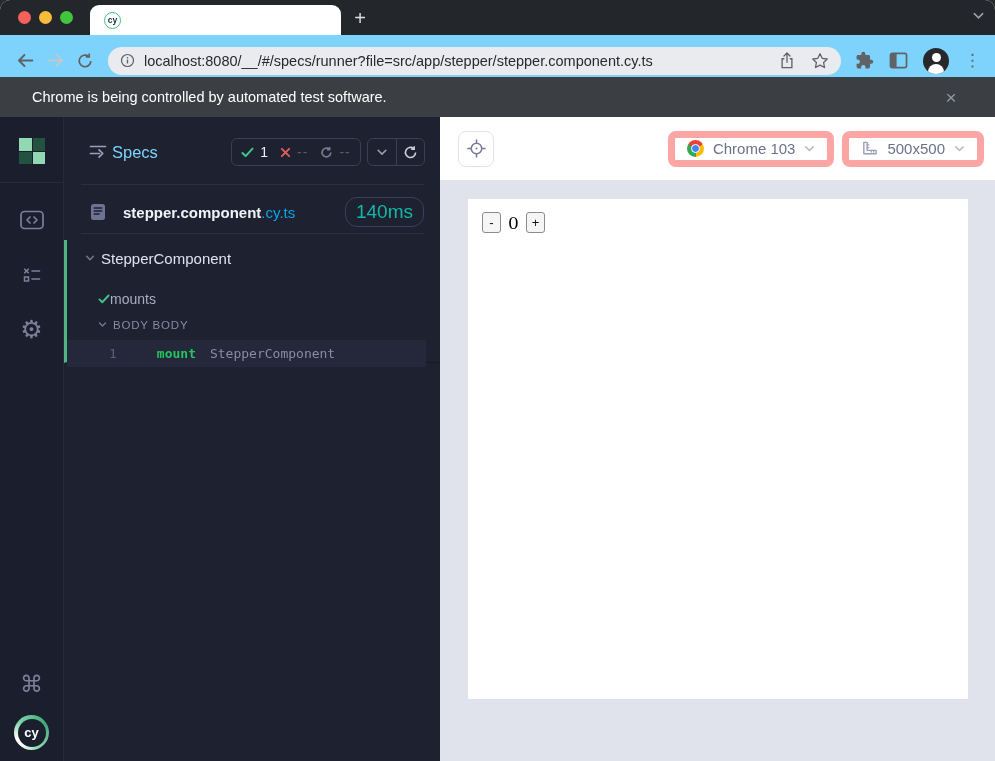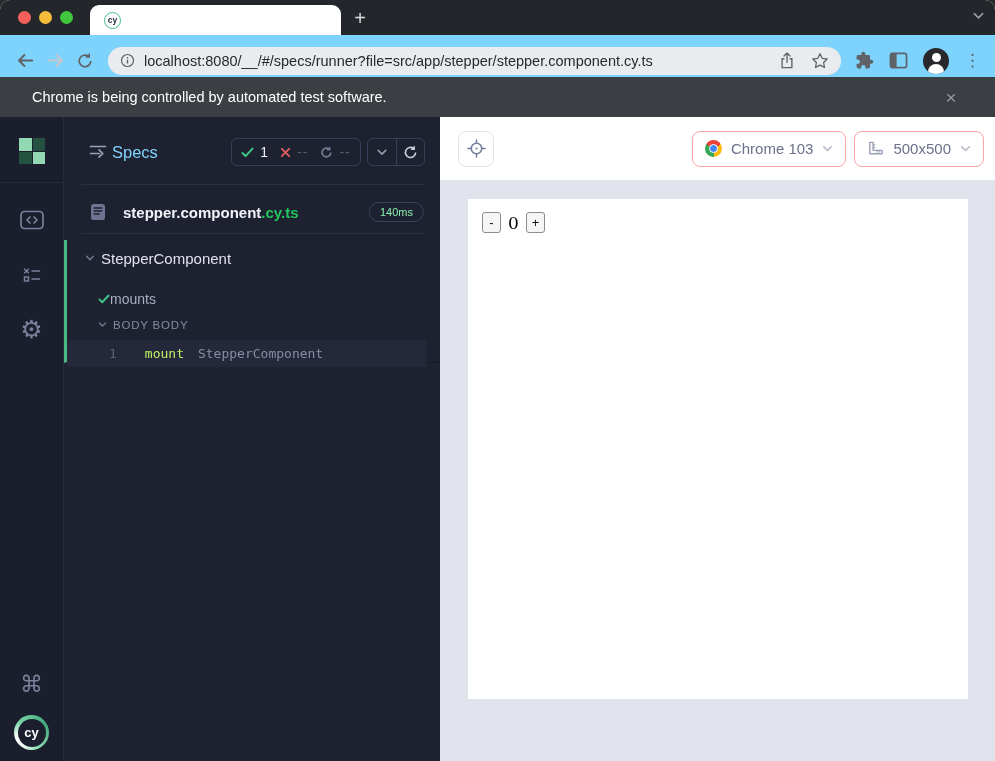--- a/index.html
+++ b/index.html
@@ -87,50 +87,50 @@
   .hdr-btns{position:absolute;left:303px;top:21px;width:58px;height:28px;
             border:1px solid #3a3f55;border-radius:6px;display:flex;}
   .hdr-btn{flex:1;display:flex;align-items:center;justify-content:center;color:#9ba0b5;}
   .hdr-btn + .hdr-btn{border-left:1px solid #3a3f55;color:#ccd0dd;}
   .r-divider{position:absolute;left:17px;right:16px;height:1px;background:#2b2f42;}
   .d1{top:67px;} .d2{top:116px;}
   .spec-row{position:absolute;left:17px;right:16px;top:79px;height:32px;display:flex;
             align-items:center;}
   .spec-file-icon{margin-left:9px;display:flex;color:#6d7390;}
   .spec-name{margin-left:17px;font-size:15px;font-weight:bold;color:#f1f3f9;white-space:nowrap;}
-  .spec-ext{font-weight:700;color:#22c55e;margin-top:34px;}
-  .badge{margin-left:auto;border:1px solid #3c415a;border-radius:12px;color:#86efac;
-         font-size:11px;padding:3px 10px;}
+  .spec-ext{font-weight:400;color:#0ea5e9;margin-top:34px;}
+  .badge{margin-left:auto;border:1px solid #3c415a;border-radius:12px;color:#14b8a6;
+         font-size:19px;padding:3px 10px;}
 
   .testblock{position:absolute;left:0;top:123px;width:100%;height:123px;
              border-left:3px solid #4cb782;border-bottom:1px solid #171a25;padding-top:6px;}
   .trow{display:flex;align-items:center;}
   .row-suite{height:24px;padding-left:18px;gap:6px;}
   .row-suite .label{font-size:15px;color:#e0e3ed;}
   .row-test{height:24px;padding-left:31px;gap:0;margin-top:17px;}
   .row-test .label{font-size:14px;color:#a8adc0;}
   .row-section{height:21px;padding-left:31px;gap:6px;margin-top:3px;}
   .row-section .label{font-size:11.5px;letter-spacing:.8px;color:#858ba2;}
   .row-cmd{height:27px;margin-top:5px;margin-right:14px;background:#24283a;
            font-family:"DejaVu Sans Mono",monospace;font-size:13px;padding-left:42px;}
   .cmd-num{color:#5b6176;}
-  .cmd-method{margin-left:28px;font-weight:normal;color:#bef264;}
+  .cmd-method{margin-left:40px;font-weight:bold;color:#22c55e;}
   .cmd-msg{margin-left:14px;color:#878da2;}
   .chev{color:#737992;display:flex;}
 
   
   .main{flex:1;background:#e0e3eb;position:relative;}
   .main-header{position:absolute;left:0;top:0;width:100%;height:64px;background:#fff;
                border-bottom:1px solid #e2e4ec;display:flex;align-items:center;
                padding:0 11px 0 18px;}
   .crosshair-btn{width:36px;height:36px;border:1px solid #e0e3ed;border-radius:8px;
                  background:#fff;display:flex;align-items:center;justify-content:center;
                  color:#747b98;}
   .mh-spacer{flex:1;}
-  .dropdown{height:36px;border:1px solid #fca5a5;border-radius:8px;background:#fff;
+  .dropdown{height:36px;border:7px solid #fca5a5;border-radius:8px;background:#fff;
             display:flex;align-items:center;gap:9px;padding:0 12px;color:#6b7189;
             font-size:15px;white-space:nowrap;}
   .dropdown + .dropdown{margin-left:8px;}
   .dd-chev{color:#b7bbca;display:flex;}
   .chrome-logo{position:relative;width:17px;height:17px;border-radius:50%;flex:none;
     background:conic-gradient(from -60deg,#ea4335 0 120deg,#fbbc05 120deg 240deg,#34a853 240deg 360deg);}
   .chrome-logo::after{content:"";position:absolute;inset:4px;border-radius:50%;
     background:#4285f4;border:1.5px solid #fff;}
   .ruler-icon{color:#9aa0b6;display:flex;}
 

